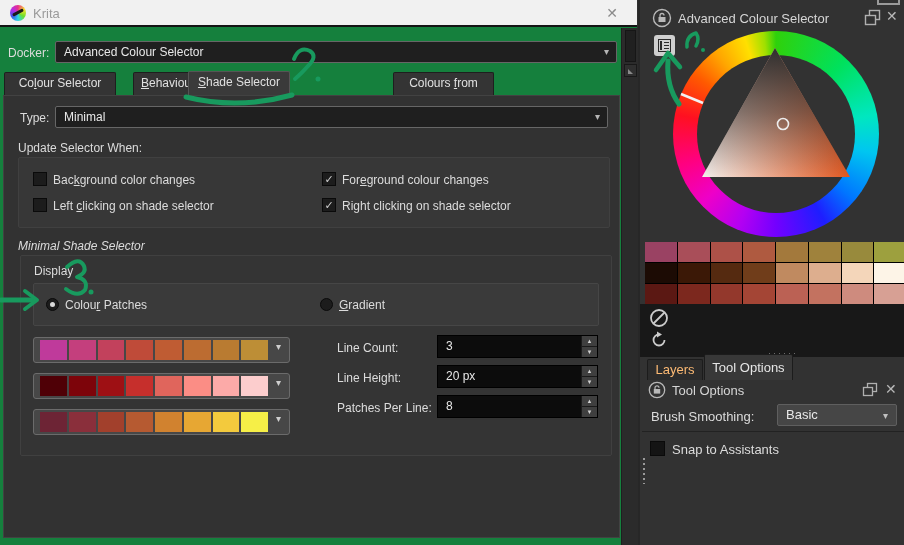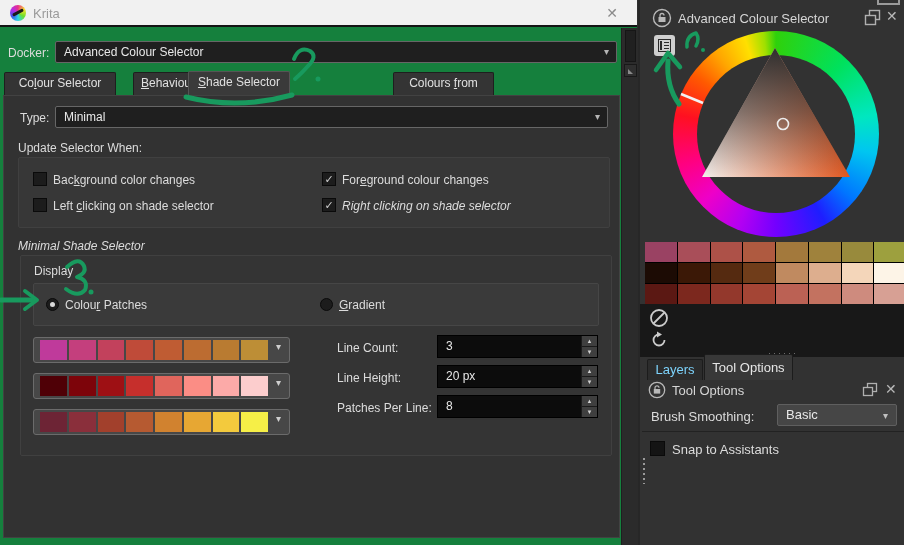--- a/index.html
+++ b/index.html
@@ -80,21 +80,21 @@
 
   
   #swgrid { left:5px; top:242px; width:261px; height:62px; background:#000; display:flex; flex-direction:column; gap:1px; }
   .swrow { flex:1; display:grid; grid-template-columns:repeat(8,1fr); gap:1px; }
 
   #blackstrip { left:0; top:304px; width:266px; height:53px; background:#181818; }
   #dots-h { left:128px; top:44px; color:#787878; font-size:9px; letter-spacing:2px; }
 
   
   .btab { background:#2c2c2c; border:1px solid #1c1c1c; border-bottom:none; border-radius:2px 2px 0 0;
-          color:#7dd3fc; font-size:13px; text-align:center; }
+          color:#fdba74; font-size:13px; text-align:center; }
   .btab.active { background:#383838; color:#e6e6e6; }
   #toolopts { left:0; top:380px; width:266px; height:165px; background:#323232; }
   .tcombo { background:#464646; border:1px solid #5f5f5f; border-radius:2px; color:#e8e8e8; line-height:20px; padding-left:8px; font-size:13px; }
   #divider { left:2px; top:51px; width:262px; height:1px; background:#222; }
   #drag-dots { left:3px; top:78px; width:2px; height:26px;
     background:repeating-linear-gradient(#9a9a9a 0 2px, transparent 2px 5px); }
 
   
   #overlay { left:0; top:0; width:904px; height:545px; pointer-events:none; z-index:9; }
   .t13 { font-size:13px; }
@@ -133,21 +133,21 @@
     <div class="abs label" style="left:18px;top:141px;">Update Selector When:</div>
     <div class="abs groupbox" id="gb-update"></div>
 
     <div class="abs checkbox" style="left:33px;top:172px;"></div>
     <div class="abs label" style="left:53px;top:173px;">Bac<u>k</u>ground color changes</div>
     <div class="abs checkbox" style="left:322px;top:172px;">✓</div>
     <div class="abs label" style="left:342px;top:173px;">For<u>e</u>ground colour changes</div>
     <div class="abs checkbox" style="left:33px;top:198px;"></div>
     <div class="abs label" style="left:53px;top:199px;">Left <u>c</u>licking on shade selector</div>
     <div class="abs checkbox" style="left:322px;top:198px;">✓</div>
-    <div class="abs label" style="left:342px;top:199px;font-style:italic;">Right clicking on shade selector</div>
+    <div class="abs label" style="left:342px;top:199px;">Right clicking on shade selector</div>
 
     <div class="abs label" style="left:18px;top:239px;font-style:italic;">Minimal Shade Selector</div>
     <div class="abs groupbox" id="gb-minimal"></div>
     <div class="abs label" style="left:34px;top:264px;">Display</div>
     <div class="abs" id="gb-display"></div>
 
     <div class="abs radio on" style="left:46px;top:298px;"></div>
     <div class="abs label" style="left:65px;top:298px;">Colou<u>r</u> Patches</div>
     <div class="abs radio" style="left:320px;top:298px;"></div>
     <div class="abs label" style="left:339px;top:298px;"><u>G</u>radient</div>

